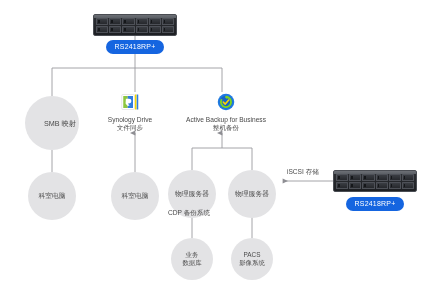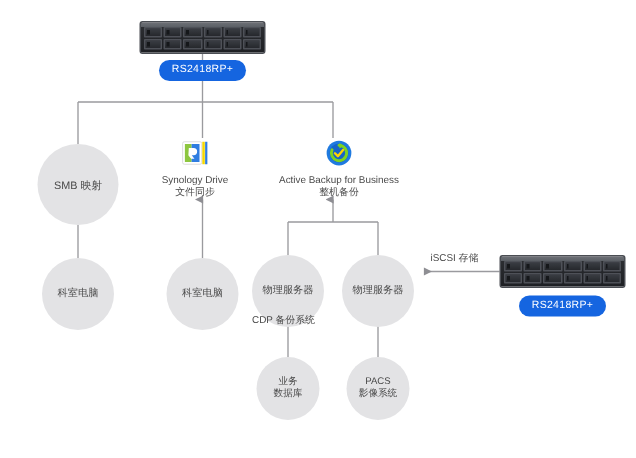--- a/index.html
+++ b/index.html
@@ -38,20 +38,21 @@
     align-items: center;
     justify-content: center;
     text-align: center;
     color: #4a4a4a;
     line-height: 1.25;
   }
   .circle-lg {
     width: 54px;
     height: 54px;
     font-size: 7.2px;
+    justify-content: flex-end;
   }
   .circle-md {
     width: 48px;
     height: 48px;
     font-size: 6.8px;
   }
   .circle-sm {
     width: 42px;
     height: 42px;
     font-size: 6.4px;

